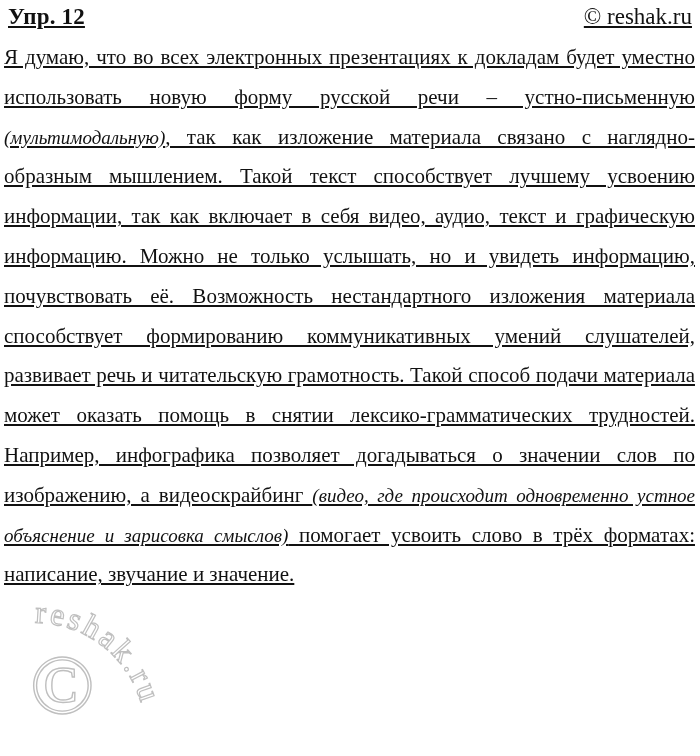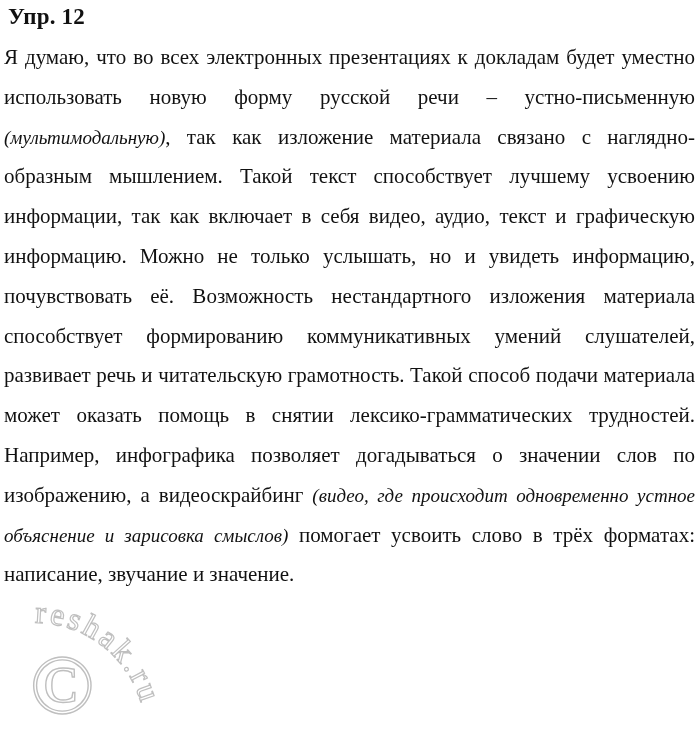--- a/index.html
+++ b/index.html
@@ -5,21 +5,21 @@
   html, body { margin: 0; padding: 0; }
   body {
     width: 700px;
     height: 756px;
     background: #ffffff;
     color: #111111;
     font-family: "Liberation Serif", serif;
     overflow: hidden;
     position: relative;
   }
-  .page { position: relative; width: 700px; height: 756px; z-index: 1; }
+  .page { position: relative; width: 700px; height: 756px; z-index: 1; text-decoration: underline; }
   .header {
     display: flex;
     justify-content: space-between;
     align-items: baseline;
     padding: 4px 8px 0 8px;
   }
   .exercise-label {
     font-weight: bold;
     font-size: 23px;
     letter-spacing: 0.2px;
@@ -50,20 +50,21 @@
     opacity: 0.85;
   }
 </style>
 </head>
 <body>
 
 <div class="page">
 
   <div class="header">
     <span class="exercise-label">Упр. 12</span>
+    <span class="copyright">© reshak.ru</span>
   </div>
 
   <div class="content">
       <p><span class="seg">Я думаю, что во всех электронных презентациях к докладам будет уместно использовать новую форму русской речи – устно-письменную </span><span class="seg italic">(мультимодальную)</span><span class="seg">, так как изложение материала связано с наглядно-образным мышлением. Такой текст способствует лучшему усвоению информации, так как включает в себя видео, аудио, текст и графическую информацию. Можно не только услышать, но и увидеть информацию, почувствовать её. Возможность нестандартного изложения материала способствует формированию коммуникативных умений слушателей, развивает речь и читательскую грамотность. Такой способ подачи материала может оказать помощь в снятии лексико-грамматических трудностей. Например, инфографика позволяет догадываться о значении слов по изображению, а видеоскрайбинг </span><span class="seg italic">(видео, где происходит одновременно устное объяснение и зарисовка смыслов)</span><span class="seg"> помогает усвоить слово в трёх форматах: написание, звучание и значение.</span></p>
     </div>
 
   <svg class="watermark" width="200" height="200" viewBox="0 0 200 200" aria-hidden="true">
     <defs>
       <path id="wm-arc" d="M 40 55 A 110 110 0 0 1 150 165" fill="none"></path>
     </defs>

